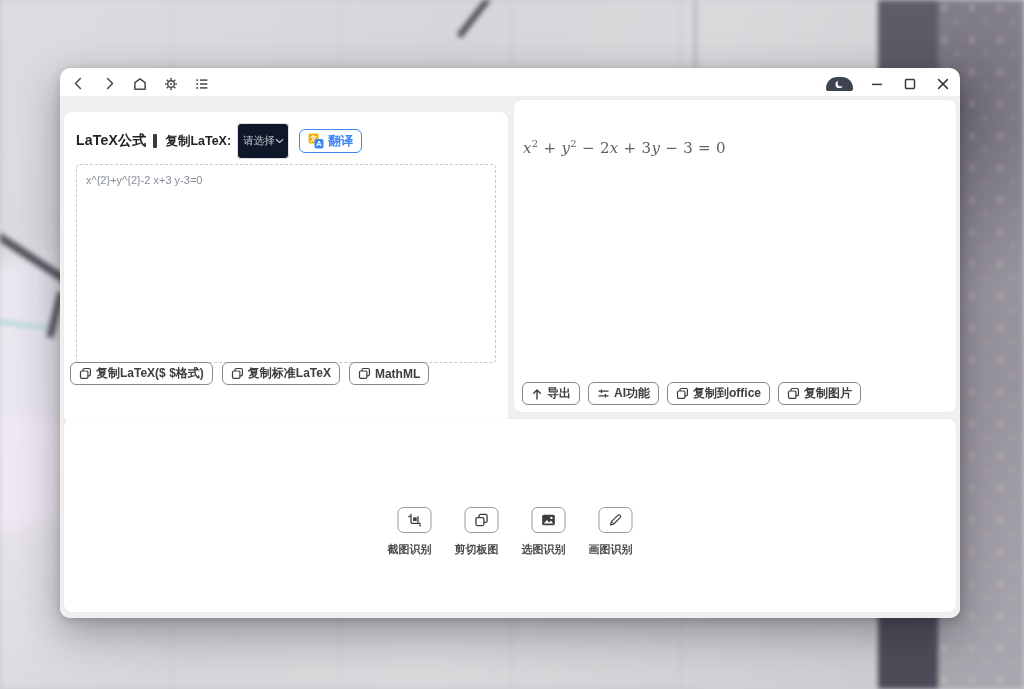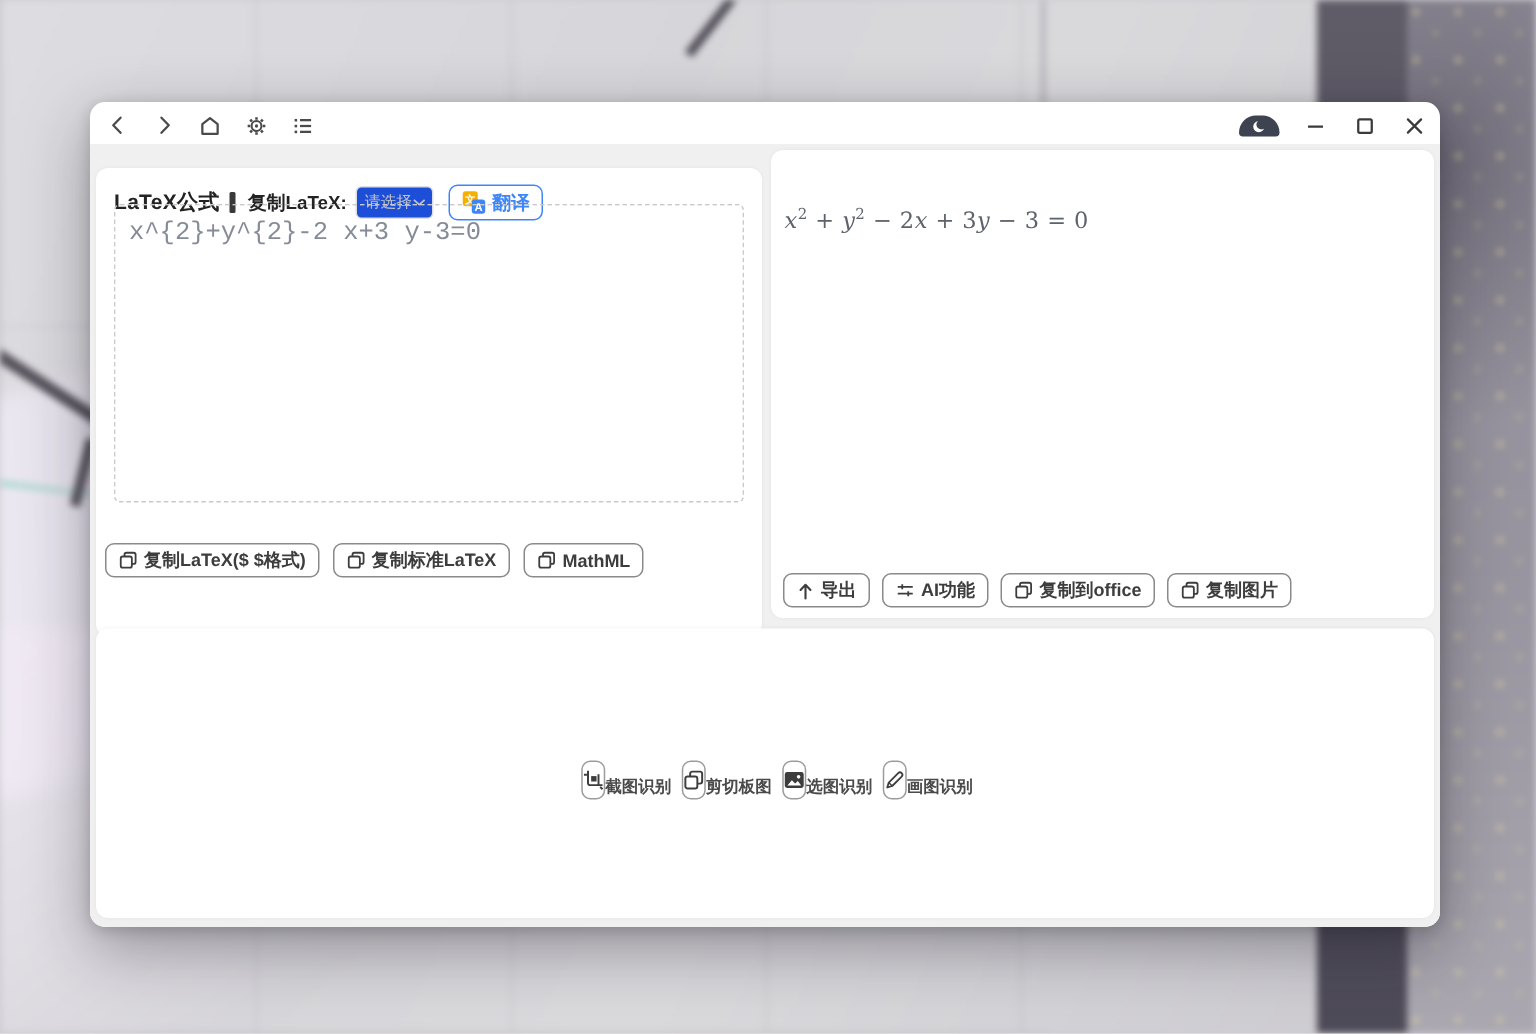--- a/index.html
+++ b/index.html
@@ -51,51 +51,51 @@
   .panel { position:absolute; background:#fff; border-radius:8px; box-shadow:0 0 3px rgba(0,0,0,.05); }
   .panel-latex  { left:4px;   top:32px;  width:444px; height:312px;margin-top:12px; }
   .panel-math   { left:454px; top:32px;  width:442px; height:312px; }
   .panel-bottom { left:4px;   top:351px; width:892px; height:193px; }
 
   .panel-header { position:absolute; top:11px; left:12px; right:8px; display:flex; align-items:center; }
   .panel-title { font-size:14px; font-weight:bold; color:#232323; letter-spacing:.2px; }
   .vbar { width:4px; height:14px; background:#3a3a3a; border-radius:1px; margin:0 8px 0 7px; flex:none; }
   .hdr-label { font-size:12.5px; font-weight:bold; color:#232323; margin-right:6px; white-space:nowrap; }
 
-  .select { width:52px; height:22px; border:1px solid #dcdfe6; border-radius:4px; background:#1d4ed8;
+  .select { width:52px; height:36px; border:1px solid #dcdfe6; border-radius:4px; background:#0f172a;
     display:flex; align-items:center; justify-content:space-between; padding:0 5px; cursor:pointer; flex:none; }
   .select-value { font-size:10.5px; color:#c0c4cc; white-space:nowrap; }
 
   .blue-btn { height:24px; display:inline-flex; align-items:center; gap:4px; padding:0 8px; margin-left:10px;
     background:#fff; border:1px solid var(--accent,#3E86F7); border-radius:6px;
     color:var(--accent,#3E86F7); font-size:12.5px; font-weight:bold; cursor:pointer; white-space:nowrap; }
 
-  .latex-input { position:absolute; left:12px; top:24px; width:420px; height:199px;
+  .latex-input { position:absolute; left:12px; top:52px; width:420px; height:199px;
     border:1px dashed #c9c9c9; border-radius:4px; background:transparent; resize:none; outline:none;
-    padding:8px 9px; font-family:Liberation Mono, monospace; font-size:17px; color:#868c97; line-height:1.3; }
+    padding:8px 9px; font-family:Liberation Sans, sans-serif; font-size:11px; color:#868c97; line-height:1.3; }
 
   .btn-row { position:absolute; left:6px; display:flex; gap:9px; }
   .row1 { top:250px; } .row2 { top:281px; }
   .gbtn { height:23px; display:inline-flex; align-items:center; gap:4px; padding:0 8px; background:#fff;
     border:1px solid #8a8a8a; border-radius:6px; font-size:12px; font-weight:600; color:#3d3d3d;
     cursor:pointer; white-space:nowrap; }
 
   .math-render { position:absolute; left:9px; top:38px; font-family:"DejaVu Serif",serif;
     font-size:15px; color:#5d626b; letter-spacing:.3px; }
   .m-var { font-style:italic; }
   .m-sup { font-size:10px; }
   .math-actions { position:absolute; left:8px; bottom:7px; display:flex; gap:8px; }
 
   .tabs { position:absolute; top:8px; left:50%; transform:translateX(-50%); display:flex; align-items:center;
     background:#ededee; border-radius:999px; }
   .tab { padding:5px 18px; font-size:12.5px; font-weight:bold; color:#4a4a4a; border-radius:999px; cursor:pointer; white-space:nowrap; }
   .tab.active { background:var(--tab-yellow,#F6B100); color:#fff; }
 
   .tools { position:absolute; top:88px; left:50%; transform:translateX(-50%); display:flex; gap:23px; }
-  .tool { display:flex; flex-direction:row; align-items:center; width:44px; cursor:pointer; }
+  .tool { display:flex; flex-direction:column; align-items:flex-end; width:44px; cursor:pointer; }
   .tool-btn { width:34px; height:26px; border:1px solid #9b9b9b; border-radius:6px; background:#fff;
     display:flex; align-items:center; justify-content:center; }
   .tool-label { margin-top:9px; font-size:11px; font-weight:600; color:#4a4a4a; white-space:nowrap; }
 
   svg { display:block; }
 </style>
 </head>
 <body>
 
 <div class="bg">

